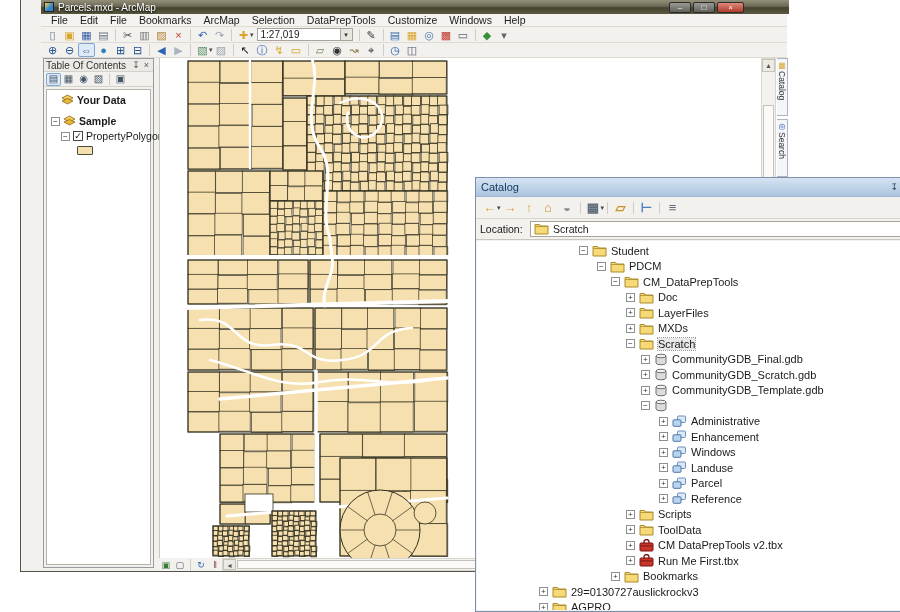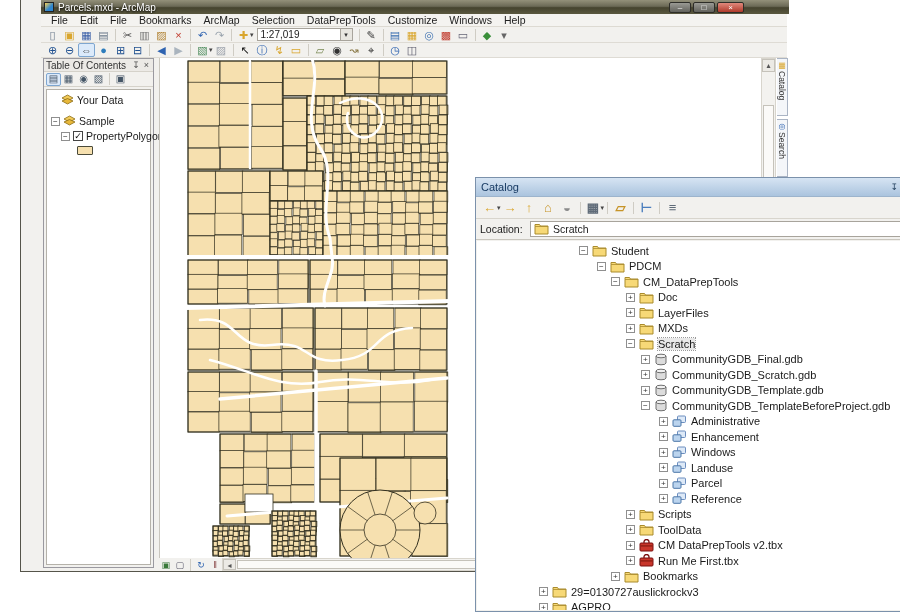--- a/index.html
+++ b/index.html
@@ -41,21 +41,21 @@
   
   #toc { left:2px; top:58px; width:111px; height:510px; background:#f2f1ee; border:1px solid #9a99a0; }
   #toc-header { height:13px; display:flex; align-items:center; padding:0 2px; background:#eceae6; border-bottom:1px solid #d5d2ca; }
   #toc-header .t { flex:1; font-size:10px; color:#333; }
   .mini-ico { font-size:9px; color:#555; padding:0 2px; }
   #toc-tools { height:15px; display:flex; align-items:center; padding-left:2px; border-bottom:1px solid #d5d2ca; }
   #toc-tools .tbi { width:15px; height:13px; font-size:10px; }
   #toc-tree { position:absolute; left:2px; right:2px; top:30px; bottom:2px; background:#fff; border:1px solid #b5b2aa; }
   .toc-row { position:absolute; display:flex; align-items:center; gap:3px; height:14px; }
   .toc-row .lbl { font-size:10.5px; white-space:nowrap; }
-  .toc-row .lbl.b { font-weight:normal; }
+  .toc-row .lbl.b { font-weight:bold; }
   .exp { width:9px; height:9px; background:#fff; border:1px solid #8f8f8f; font-size:8px; line-height:7px;
     text-align:center; color:#333; font-family:"Liberation Mono", monospace; flex:none; }
   .chk { width:10px; height:10px; border:1px solid #444; background:#fff; font-size:9px; line-height:9px; text-align:center; color:#111; }
   #swatch { width:16px; height:9px; background:#F6E0AF; border:1px solid #4a4a3a; border-radius:1px; }
 
   
   #map-canvas { left:118px; top:58px; width:602px; height:500px; background:#fff; border-left:1px solid #c9c6be; }
   #map-canvas svg { display:block; }
   #map-vscroll { left:720px; top:58px; width:15px; height:500px; background:#f3f2ef; border:1px solid #d8d5cd; }
   .scroll-arrow { width:13px; height:13px; background:#eceae5; border:1px solid #c5c2ba; color:#555;
@@ -978,21 +978,20 @@
         <span class="lbl">CommunityGDB_Template.gdb</span>
       </div>
       <div class="cat-row" style="left: 164px; top: 157px;">
         <span class="exp">−</span>
         <span style="display: inline-flex;">
           <svg width="14" height="13" viewBox="0 0 14 13">
             <path d="M2,3 v7 a5,1.8 0 0 0 10,0 v-7" fill="#DCDCDC" stroke="#6E6E6E"></path>
             <ellipse cx="7" cy="3" rx="5" ry="1.8" fill="#F0F0F0" stroke="#6E6E6E"></ellipse>
           </svg>
         </span>
-        <span class="lbl">CommunityGDB_TemplateBeforeProject.gdb</span>
       </div>
       <div class="cat-row" style="left: 182px; top: 172.5px;">
         <span class="exp">+</span>
         <span style="display: inline-flex;">
           <svg width="15" height="13" viewBox="0 0 15 13">
             <rect x="5.5" y="1" width="8" height="6.5" rx="1" fill="#DDE9F7" stroke="#6C8EBF"></rect>
             <rect x="1" y="4.8" width="8" height="6.5" rx="1" fill="#BBD4EE" stroke="#4A76A8"></rect>
           </svg>
         </span>
         <span class="lbl">Administrative</span>

